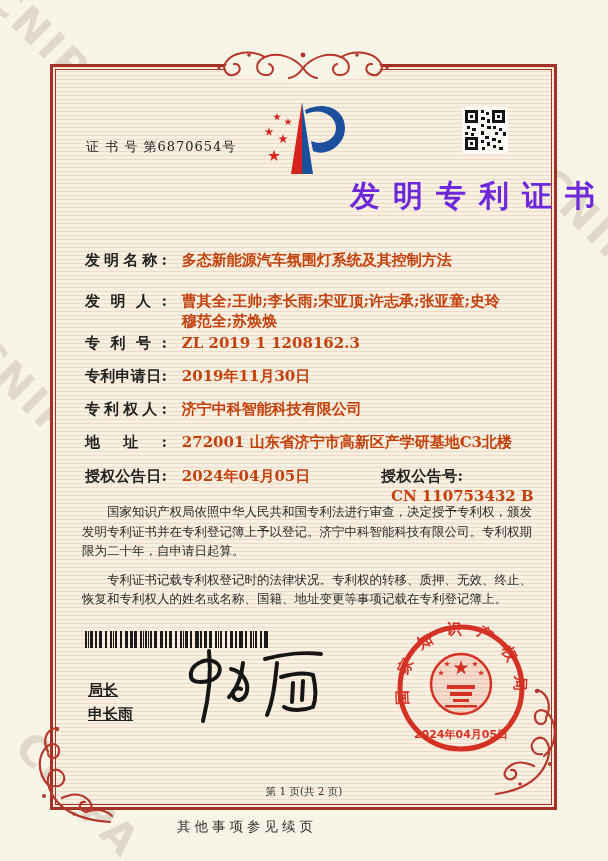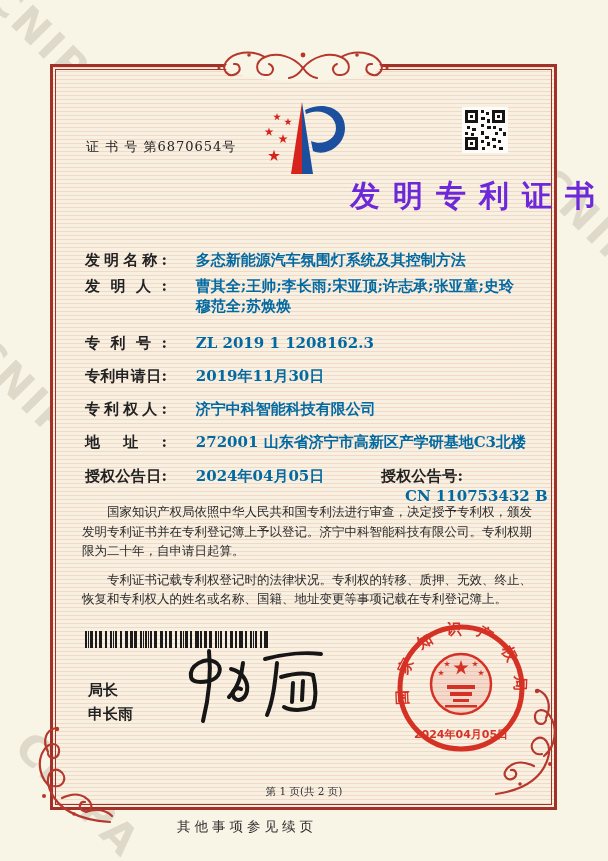--- a/index.html
+++ b/index.html
@@ -41,43 +41,43 @@
     position:absolute;left:0;top:176px;width:608px;text-align:right;
     font-size:30px;font-weight:700;letter-spacing:13px;color:#6d28d9;text-indent:13px;
   }
   
   .frow{position:absolute;left:85px;font-size:15px;line-height:20px;}
   .f-label{
     display:inline-block;width:82px;vertical-align:top;
     text-align:justify;text-align-last:justify;color:#222;font-weight:600;
   }
   .f-value{
-    display:inline-block;margin-left:24px;vertical-align:top;max-width:360px;
-    font-weight:600;color:#0369a1;white-space:pre-line;
+    display:inline-block;margin-left:10px;vertical-align:top;max-width:360px;
+    font-weight:600;color:#c2410c;white-space:pre-line;
   }
   .grant2{position:absolute;left:296px;top:0;}
   
   .paras{
     position:absolute;left:82px;top:502px;width:452px;
     font-size:12.5px;line-height:19.5px;color:#2b2b2b;
   }
   .paras p{margin:0 0 9px 0;text-indent:2em;}
   
   .barcode{
     position:absolute;left:85px;top:631px;width:183px;height:17px;
     background:
       repeating-linear-gradient(90deg,#1b1b1b 0 2px,transparent 2px 5px),
       repeating-linear-gradient(90deg,#1b1b1b 0 1px,transparent 1px 7px),
       repeating-linear-gradient(90deg,transparent 0 3px,#1b1b1b 3px 4px,transparent 4px 11px);
   }
   .signature{position:absolute;left:165px;top:645px;}
   .signer{
     position:absolute;left:88px;top:678px;
     font-family:"DejaVu Sans","Liberation Sans",sans-serif;
-    font-size:15px;font-weight:600;color:#222;line-height:24px;
+    font-size:15px;font-weight:600;color:#222;line-height:24px;text-decoration:underline;
   }
   .seal{position:absolute;left:395px;top:622px;opacity:0.95;}
   .page-info{
     position:absolute;left:0;top:785px;width:608px;text-align:center;
     font-size:10.5px;color:#333;
   }
   .footer-note{
     position:absolute;left:0;top:818px;width:494px;text-align:center;
     font-size:13.5px;letter-spacing:4px;color:#2e2e2e;
   }
@@ -209,21 +209,21 @@
         <rect x="8" y="35" width="3" height="3"></rect>
     </g>
   </svg>
 
   <div class="title">发明专利证书</div>
 
   <div class="frow" style="top:250px">
     <span class="f-label">发明名称:</span>
     <span class="f-value">多态新能源汽车氛围灯系统及其控制方法</span>
   </div>
-  <div class="frow" style="top:276px">
+  <div class="frow" style="top:291px">
     <span class="f-label">发明人:</span>
     <span class="f-value">曹其全;王帅;李长雨;宋亚顶;许志承;张亚童;史玲
 穆范全;苏焕焕</span>
   </div>
   <div class="frow" style="top:333px">
     <span class="f-label">专利号:</span>
     <span class="f-value">ZL 2019 1 1208162.3</span>
   </div>
   <div class="frow" style="top:366px">
     <span class="f-label">专利申请日:</span>

